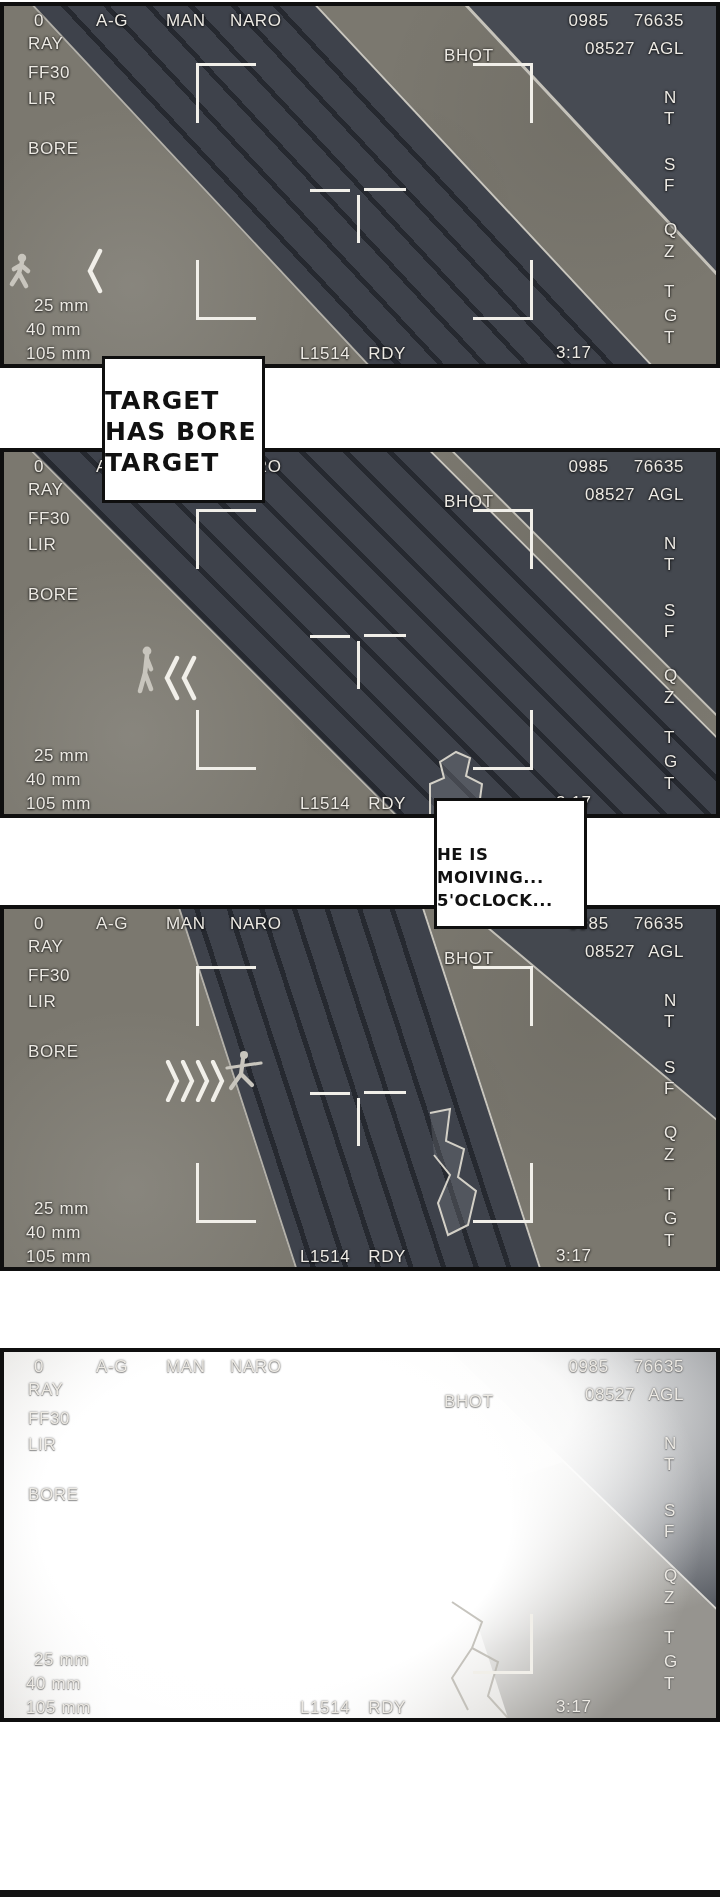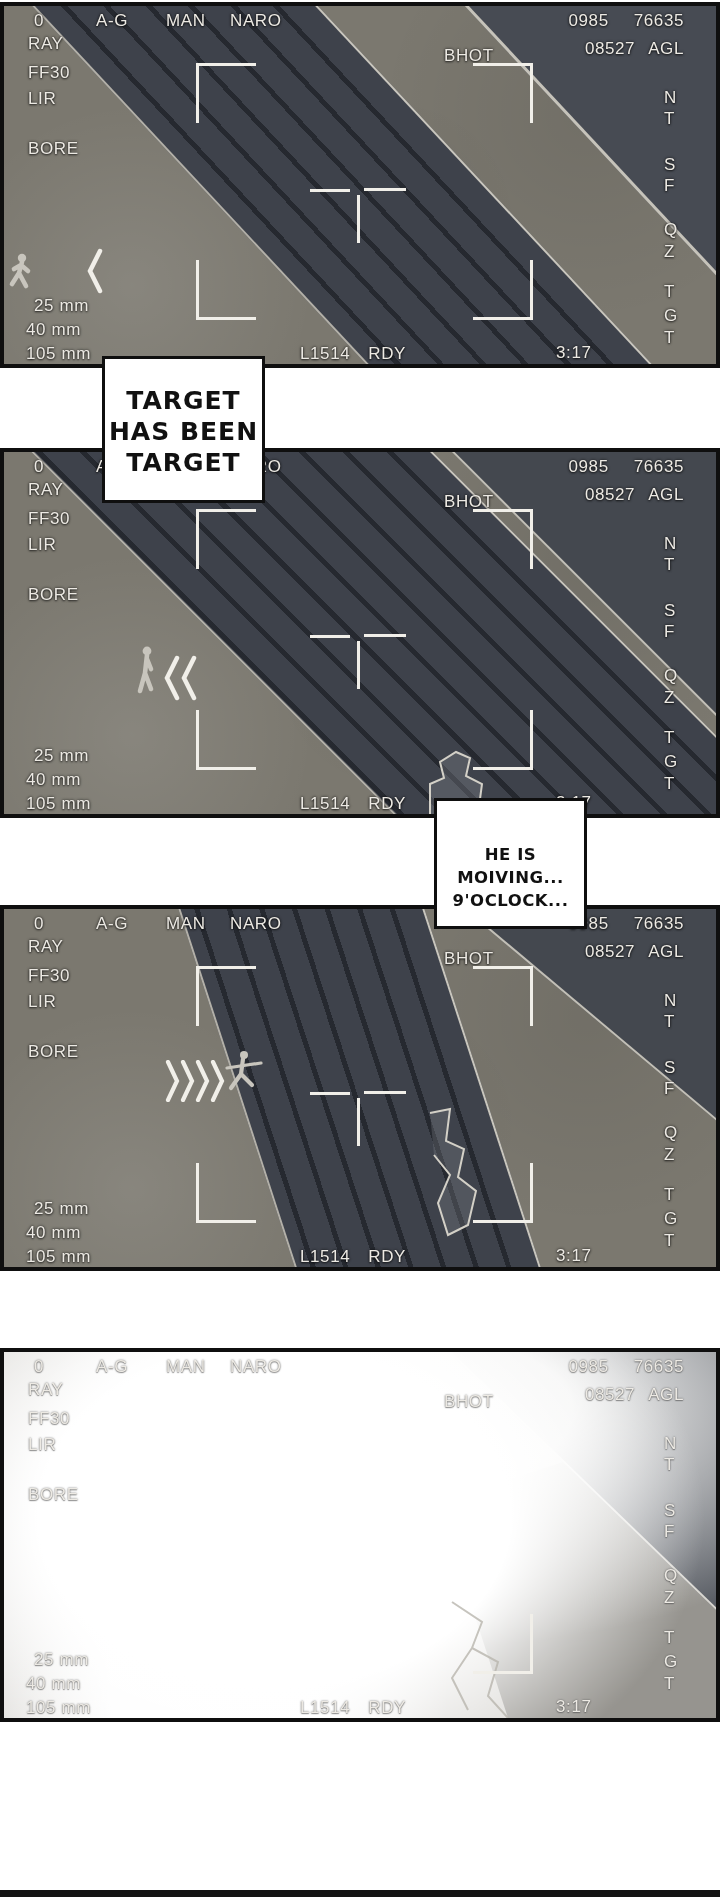--- a/index.html
+++ b/index.html
@@ -75,21 +75,21 @@
   .extras{position:absolute;inset:0;}
   .fig,.chev,.structure{position:absolute;}
   .p1 .fig{left:4px;top:246px;}   .p1 .chev{left:82px;top:242px;}
   .p2 .fig{left:131px;top:193px;} .p2 .chev{left:159px;top:203px;display:flex;}
   .p3 .chev{left:161px;top:151px;display:flex;gap:0;} .p3 .fig{left:219px;top:139px;}
   .p2 .structure{left:420px;top:284px;} .p3 .structure{left:416px;top:198px;}
   .p4 .structure{left:424px;top:248px;opacity:.8;}
 
   
   .bubble{position:absolute;background:#ffffff;border:3px solid #0f0f0f;box-sizing:border-box;
-      text-align:center;font-family:"DejaVu Sans", sans-serif;font-weight:bold;color:#111;z-index:50;}
+      text-align:left;font-family:"DejaVu Sans", sans-serif;font-weight:bold;color:#111;z-index:50;}
   .b1{left:102px;top:356px;width:163px;height:147px;padding-top:26px;font-size:25px;line-height:31px;letter-spacing:1px;}
   .b2{left:434px;top:798px;width:153px;height:131px;padding-top:42px;font-size:16.5px;line-height:23px;letter-spacing:.5px;}
 
   .bottom-bar{position:absolute;left:0;top:1890px;width:720px;height:7px;background:#141414;}
 </style>
 </head>
 <body>
 
 <div class="page">
 
@@ -342,23 +342,23 @@
     <span class="h-time">3:17</span>
 
     <div class="bk br"></div>
 
   </div>
 </div>
   </div>
 
   <div class="bubble b1">
     <div>TARGET</div>
-    <div>HAS BEEN</div>
+    <div>HAS BORE</div>
     <div>TARGET</div>
   </div>
   <div class="bubble b2">
     <div>HE IS</div>
     <div>MOIVING...</div>
-    <div>9'OCLOCK...</div>
+    <div>5'OCLOCK...</div>
   </div>
 
   <div class="bottom-bar"></div>
 </div>
 
 </body></html>

